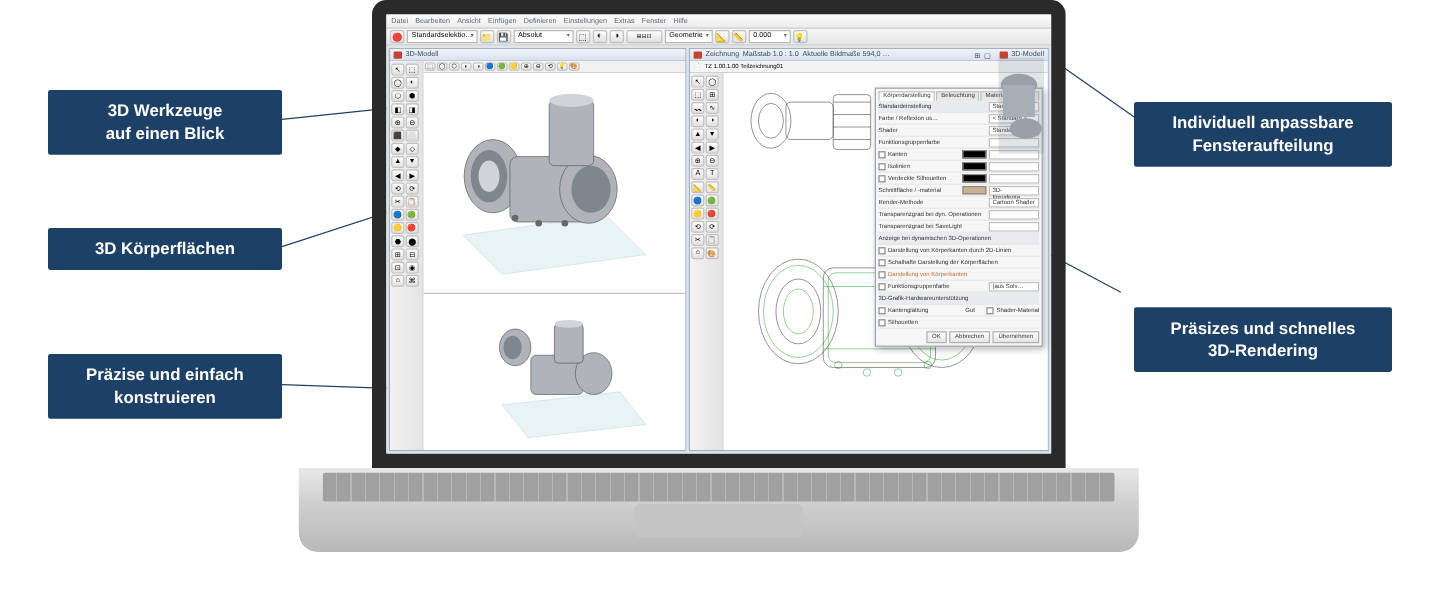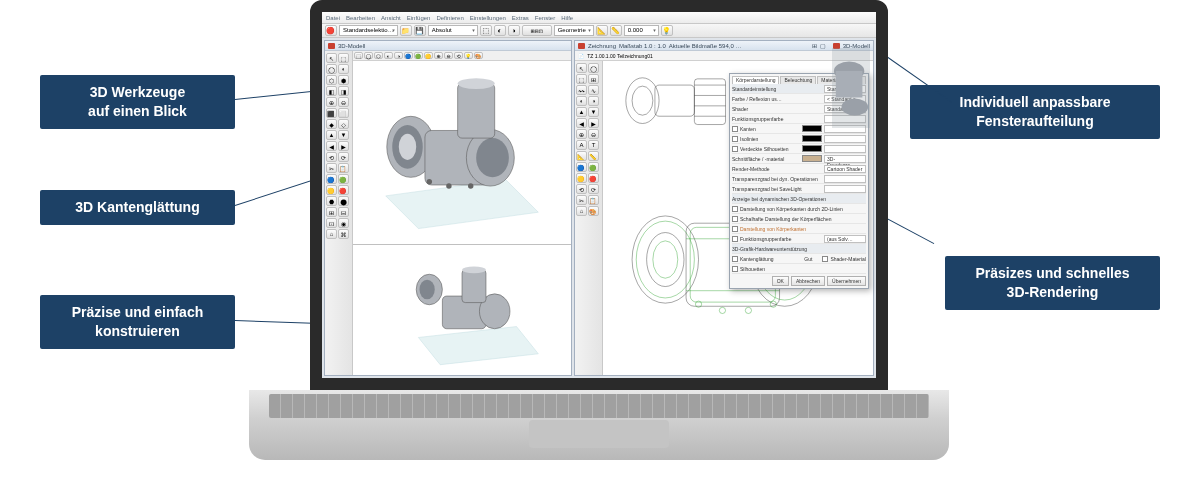--- a/index.html
+++ b/index.html
@@ -310,23 +310,23 @@
   height: 1px;
   background: #1d4166;
   transform-origin: left center;
 }
 
 </style>
 </head>
 <body>
 
 <div class="callout" style="left:40px; top:75px; width:195px;">3D Werkzeuge<br>auf einen Blick</div>
-<div class="callout" style="left:40px; top:190px; width:195px;"><span>3D Kantenglättung</span></div>
+<div class="callout" style="left:40px; top:190px; width:195px;"><span>3D Körperflächen</span></div>
 <div class="callout" style="left:40px; top:295px; width:195px;">Präzise und einfach<br>konstruieren</div>
-<div class="callout" style="right:40px; top:85px; width:250px;">Individuell anpassbare<br>Fensteraufteilung</div>
+<div class="callout" style="right:40px; top:85px; width:215px;">Individuell anpassbare<br>Fensteraufteilung</div>
 <div class="callout" style="right:40px; top:220px; width:215px;margin-top:36px;">Präsizes und schnelles<br>3D-Rendering</div>
 
 <div class="callout-line" style="left:235px; top:99px; width:120px; transform:rotate(-6deg);"></div>
 <div class="callout-line" style="left:235px; top:205px; width:160px; transform:rotate(-18deg);"></div>
 <div class="callout-line" style="left:235px; top:320px; width:210px; transform:rotate(2deg);"></div>
 <div class="callout-line" style="left:878px; top:50px; width:90px; transform:rotate(35deg);"></div>
 <div class="callout-line" style="left:806px; top:175px; width:145px; transform:rotate(28deg);"></div>
 
 <div class="laptop">
   <div class="laptop-screen">

